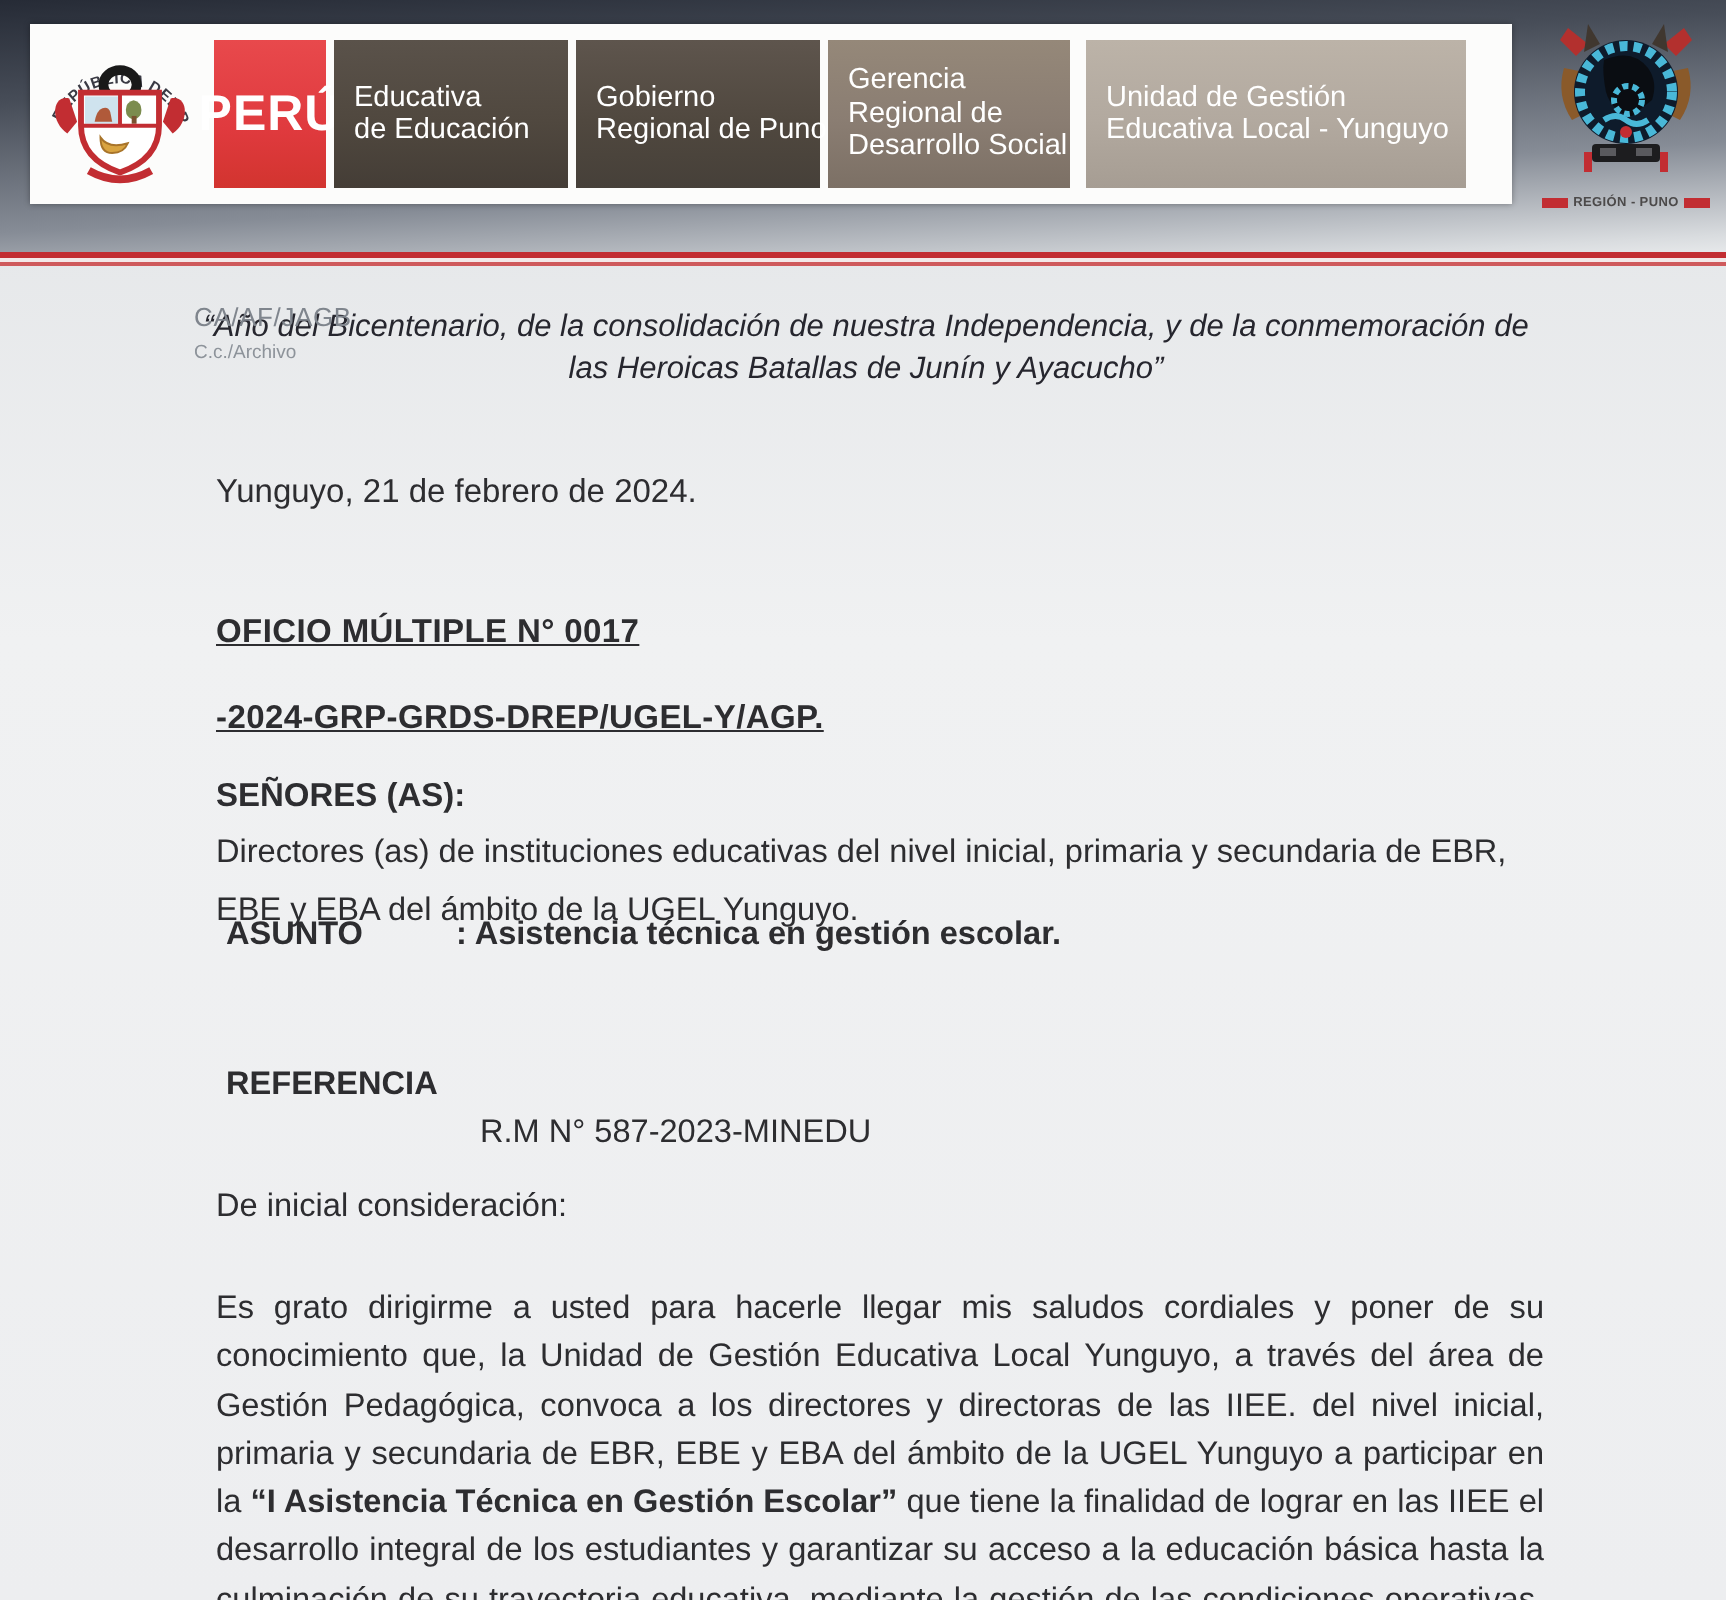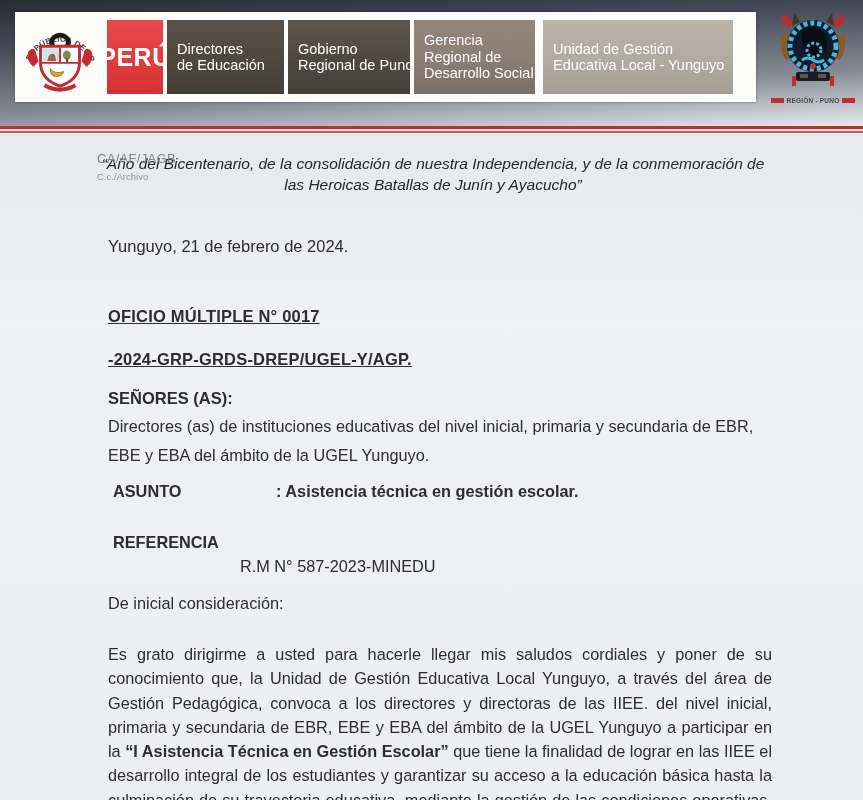--- a/index.html
+++ b/index.html
@@ -61,21 +61,21 @@
   .dateline{position:absolute;left:108px;top:237px;font-size:16.5px;}
   .doc-number{position:absolute;left:108px;top:307px;font-size:16.5px;font-weight:bold;
     text-decoration:underline;letter-spacing:.2px;}
   .doc-code{position:absolute;left:108px;top:350px;font-size:16.5px;font-weight:600;
     text-decoration:underline;letter-spacing:.2px;}
   .addressee-heading{position:absolute;left:108px;top:389px;font-size:16.5px;font-weight:bold;}
   .addressee{position:absolute;left:108px;top:412px;width:668px;font-size:16.3px;line-height:29px;}
 
   .kv-row{position:absolute;left:113px;display:flex;font-size:16.3px;}
   .kv-row .kv-label{width:115px;font-weight:600;flex:0 0 auto;}
-  .row-subject{top:482px;gap:48px;}
+  .row-subject{top:458px;}
   .row-subject .kv-value{font-weight:bold;}
   .row-reference{top:533px;}
   .ref-line2{position:absolute;left:240px;top:557px;font-size:16.3px;}
 
   .salutation{position:absolute;left:108px;top:594px;font-size:16.3px;}
   .body-par{position:absolute;left:108px;top:642px;width:664px;font-size:16.3px;line-height:24.3px;
     text-align:justify;}
   .body-par .bold-seg{font-weight:bold;}
 </style>
 </head>
@@ -106,21 +106,21 @@
       <line x1="21" y1="46" x2="59" y2="46" stroke="#c22d32" stroke-width="2"></line>
       <path d="M30,52 q4,6 14,3 q-2,5 -8,5 q-6,0 -6,-8 z" fill="#d9a441" stroke="#a8742a" stroke-width="1"></path>
       <path d="M24,69 Q40,78 56,69" fill="none" stroke="#c22d32" stroke-width="4"></path>
     </svg>
 
     <div class="hd-box box-peru">
       <span class="peru-txt">PERÚ</span>
     </div>
 
     <div class="hd-box box-minedu">
-      <span>Directores</span>
+      <span>Educativa</span>
       <span>de Educación</span>
     </div>
 
     <div class="hd-box box-gore">
       <span>Gobierno</span>
       <span>Regional de Puno</span>
     </div>
 
     <div class="hd-box box-gerencia">
       <span>Gerencia</span>

